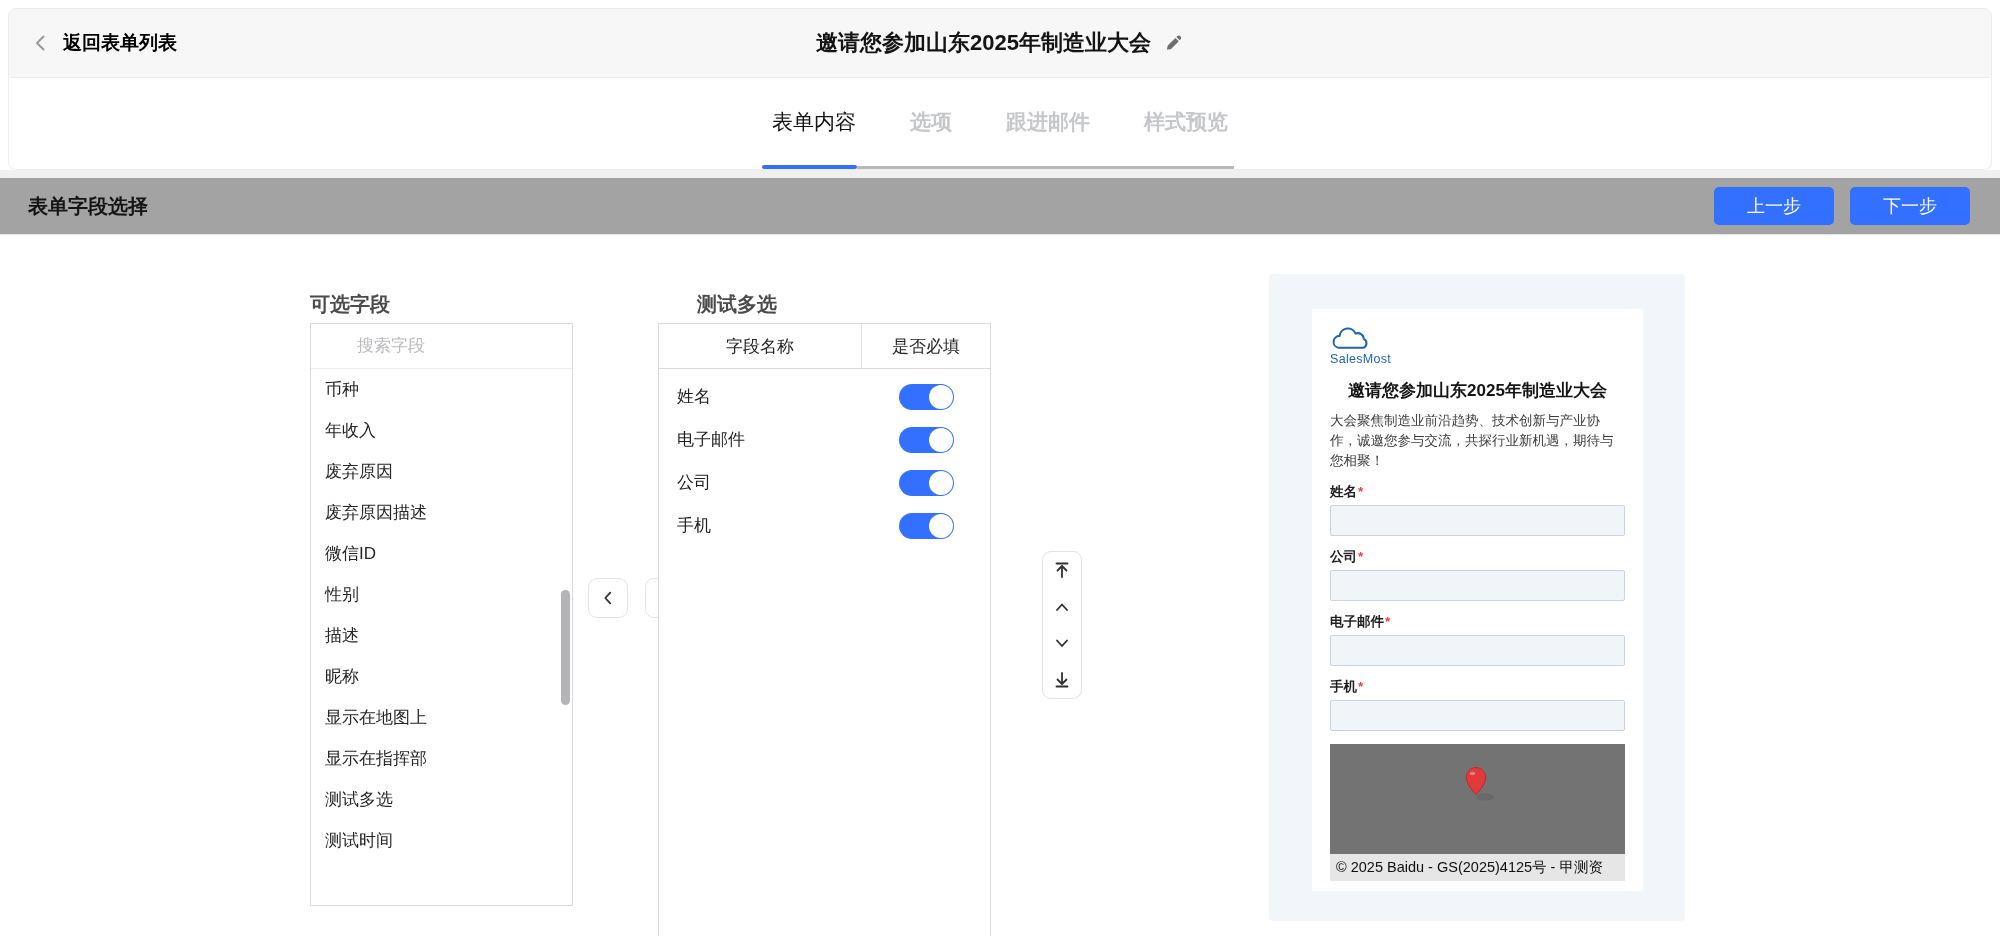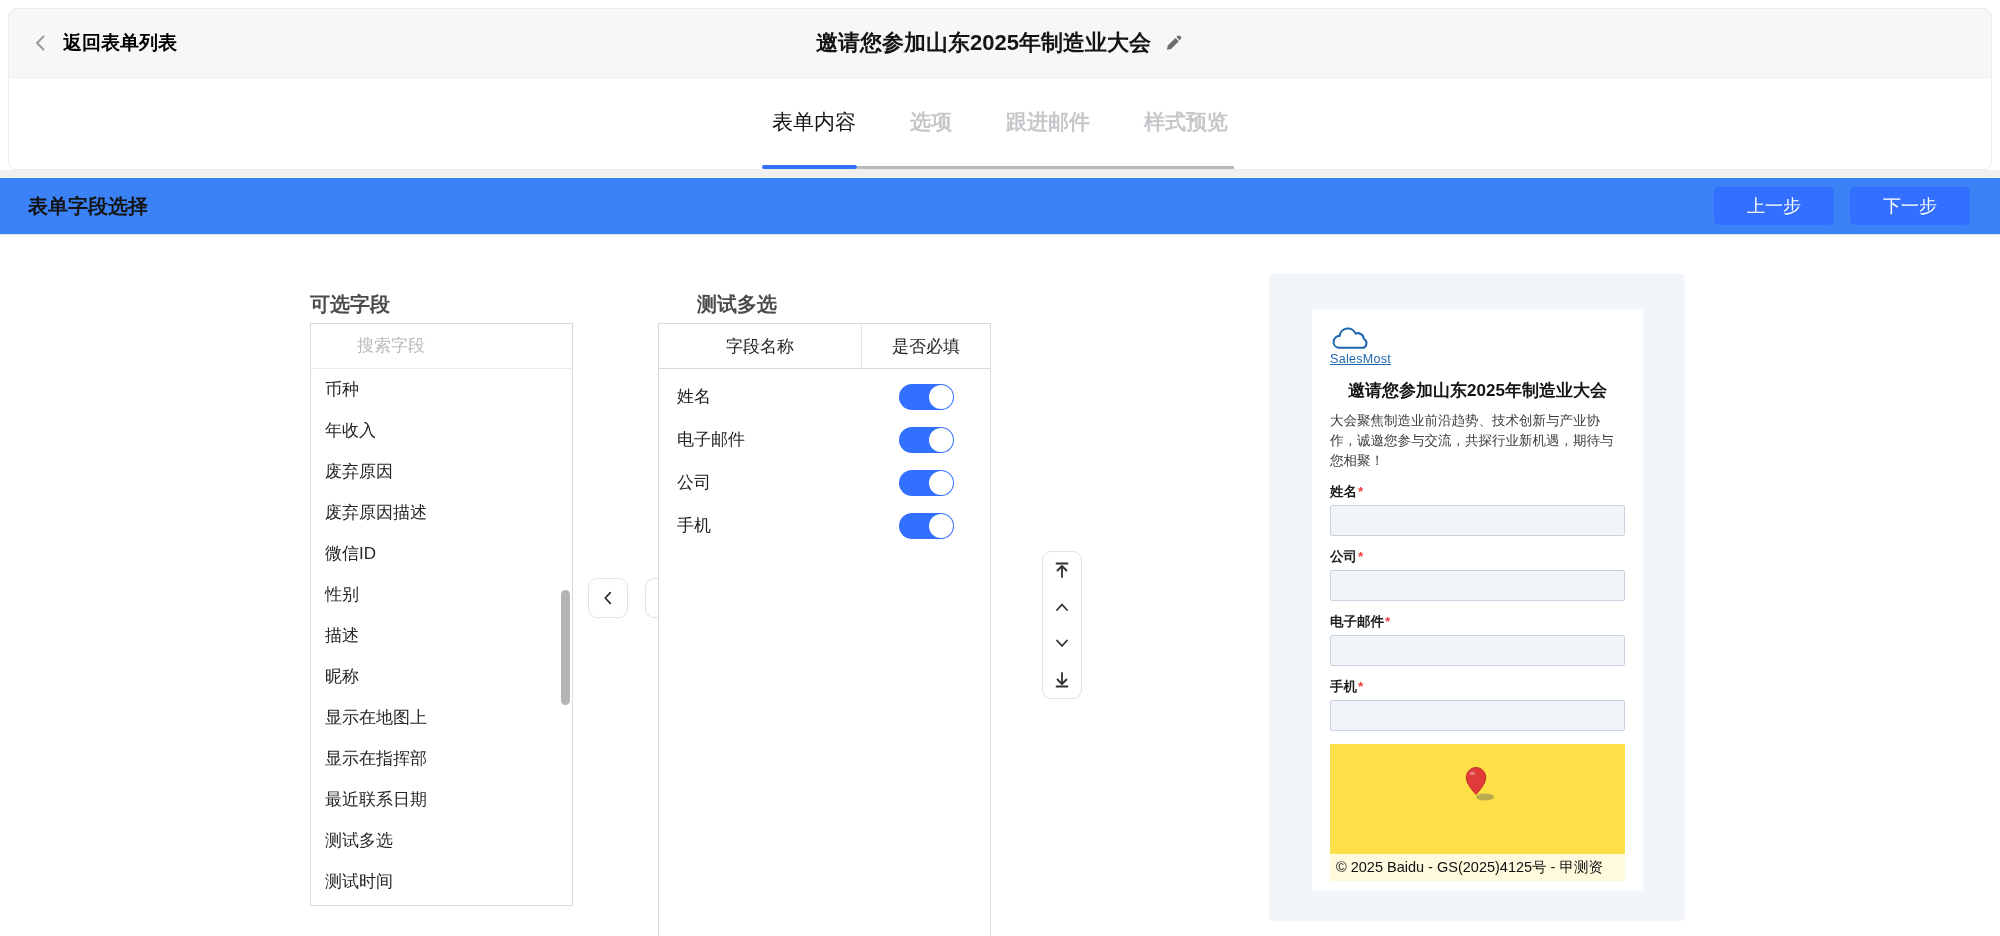--- a/index.html
+++ b/index.html
@@ -36,21 +36,21 @@
   }
   .tab { font-size:21px; font-weight:600; color:#c6c7ca; cursor:pointer; white-space:nowrap; }
   .tab.active { color:#141414; font-weight:400; }
   .tab-line-blue { position:absolute; left:753px; bottom:0; width:95px; height:4px; background:var(--accent); border-radius:2px; }
   .tab-line-gray { position:absolute; left:848px; bottom:0; width:377px; height:3px; background:#b9b9bb; }
 
   .gap-strip { position:absolute; left:0; top:170px; width:2000px; height:8px; background:#f0f0f1; }
 
   
   .section-bar {
-    position:absolute; left:0; top:178px; width:2000px; height:57px; background:#3b82f6;
+    position:absolute; left:0; top:178px; width:2000px; height:57px; background:#a3a3a3;
     border-bottom:1px solid #e3e4e6; display:flex; align-items:center;
     justify-content:space-between; padding:0 30px 0 28px;
   }
   .section-title { font-size:20px; font-weight:700; color:#141414; }
   .btn-group { display:flex; gap:16px; }
   .btn {
     min-width:94px; height:38px; padding:0 33px; background:var(--accent); color:#fff;
     border:none; border-radius:5px; font-size:18px; font-family:inherit; cursor:pointer;
   }
 
@@ -115,29 +115,29 @@
 
   
   .preview-wrap {
     position:absolute; left:1269px; top:39px; width:416px; height:647px;
     background:#f2f6fa; border-radius:4px;
   }
   .preview-card {
     position:absolute; left:43px; top:35px; width:331px; height:582px;
     background:#fff; padding:18px 18px 0; overflow:hidden;
   }
-  .brand-name { color:#1e66b0; font-size:12.5px; letter-spacing:.3px; margin-top:1px;text-decoration:underline; }
+  .brand-name { color:#1e66b0; font-size:12.5px; letter-spacing:.3px; margin-top:1px; }
   .pv-title { margin-top:13px; text-align:center; font-size:17px; font-weight:700; color:#141414; white-space:nowrap; }
   .pv-desc { margin-top:9px; font-size:13.5px; line-height:20px; color:#3d3d3d; }
   .pv-field { margin-top:12px; }
   .pv-label { font-size:13.5px; font-weight:600; color:#1f1f1f; }
   .pv-label .req { color:#f03e3e; margin-left:1px; display:none; }
   .pv-label .req.req-on { display:inline; }
   .pv-input { margin-top:4px; height:31px; background:#f1f4f8; border:1px solid #c9d4e0; border-radius:2px; }
-  .pv-map { margin-top:13px; height:137px; background:#fde047; position:relative; overflow:hidden; }
+  .pv-map { margin-top:13px; height:137px; background:#737373; position:relative; overflow:hidden; }
   .pv-pin { position:absolute; left:50%; top:22px; transform:translateX(-45%); }
   .pv-copy {
     position:absolute; left:0; right:0; bottom:0; height:27px;
     background:rgba(255,255,255,.82); display:flex; align-items:center;
     padding-left:6px; font-size:14.5px; color:#101010; white-space:nowrap; overflow:hidden;
   }
 </style>
 </head>
 <body>
 
@@ -207,21 +207,20 @@
         <div class="field-item">性别</div>
 
         <div class="field-item">描述</div>
 
         <div class="field-item">昵称</div>
 
         <div class="field-item">显示在地图上</div>
 
         <div class="field-item">显示在指挥部</div>
 
-        <div class="field-item">最近联系日期</div>
 
         <div class="field-item">测试多选</div>
 
         <div class="field-item">测试时间</div>
       </div>
     <div class="scroll-thumb"></div>
   </div>
 
   <button class="transfer-btn" id="move-left">
     <span>

